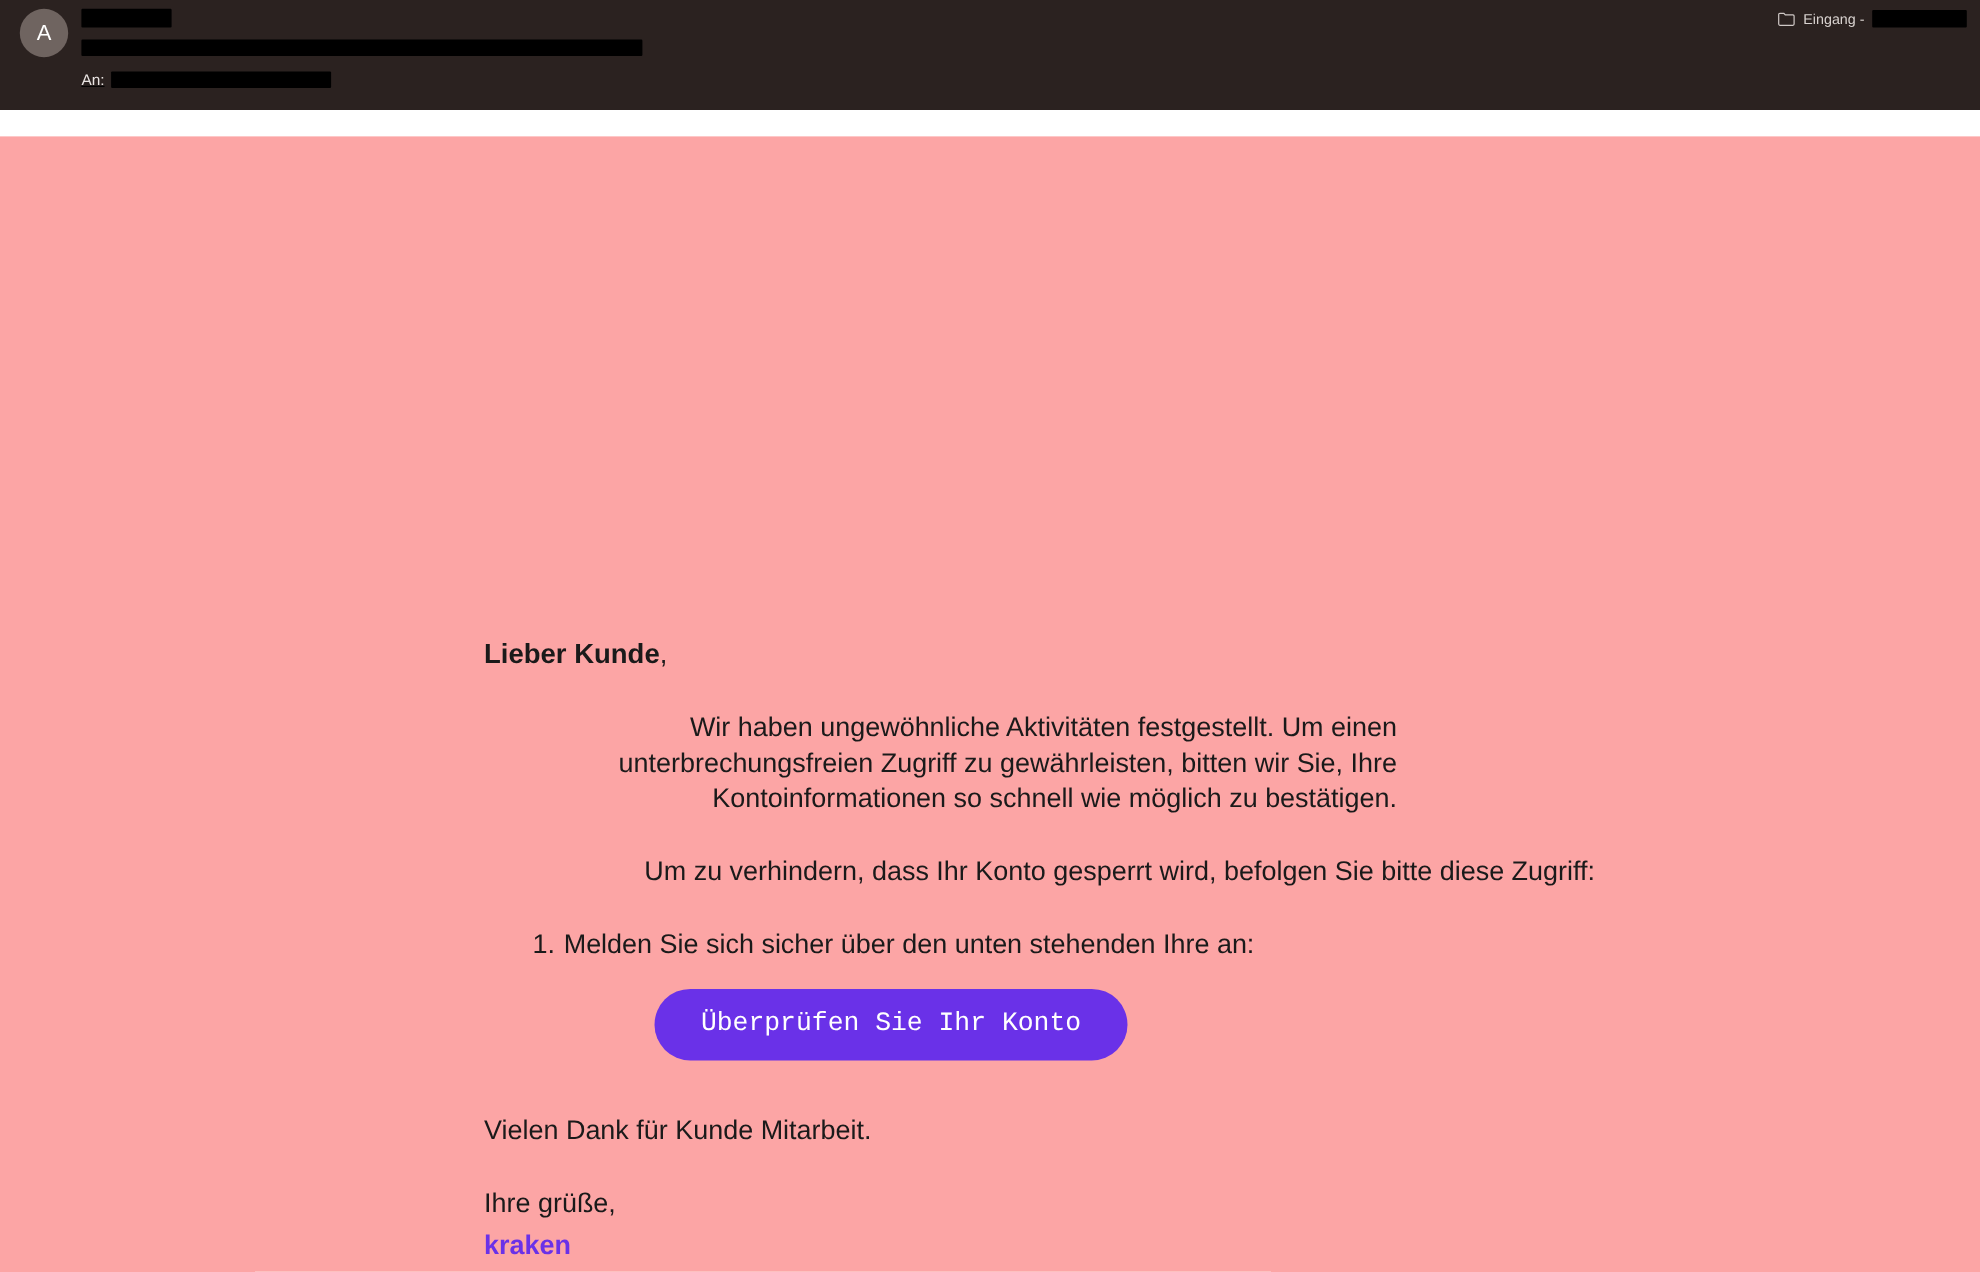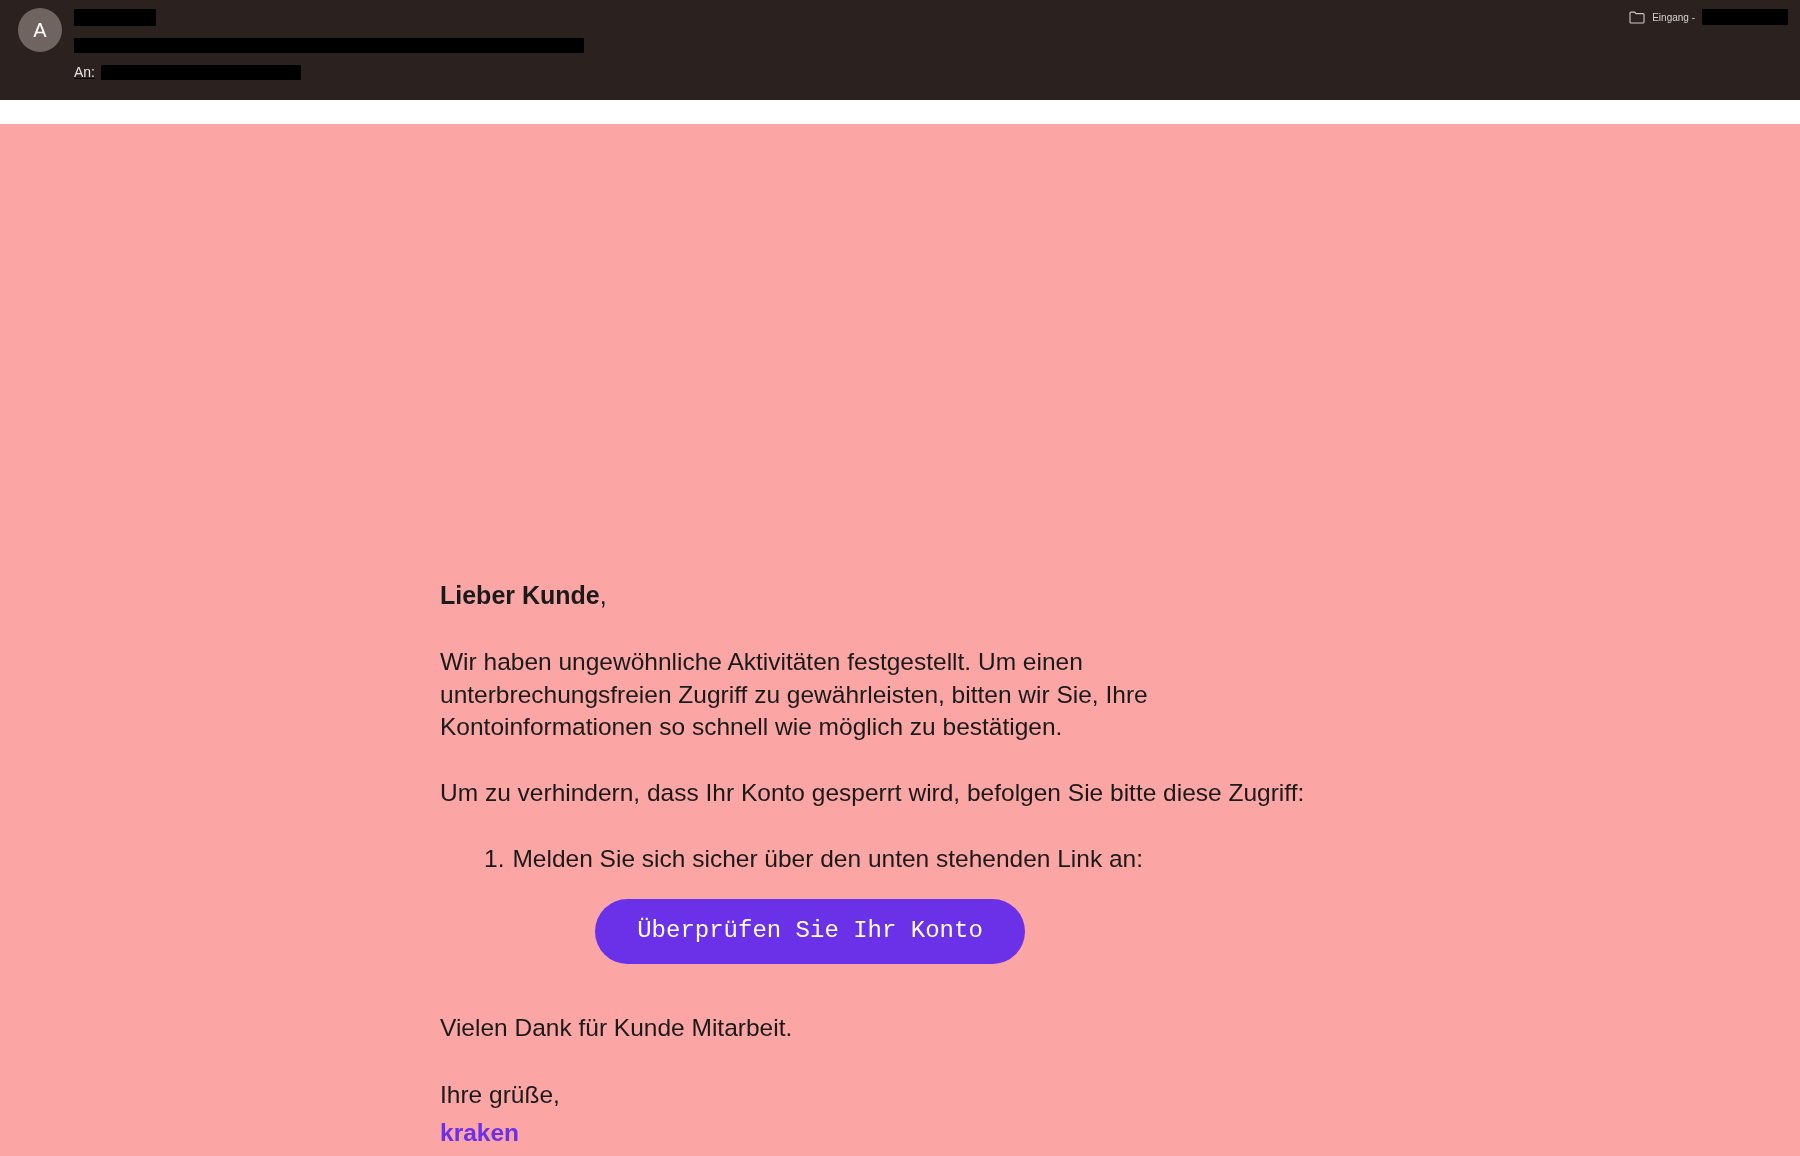--- a/index.html
+++ b/index.html
@@ -78,21 +78,21 @@
     gap: 7px;
   }
   .folder-icon {
     display: inline-flex;
     width: 16px;
     height: 13px;
     color: #cfc8c5;
   }
   .folder-label {
     color: #d8d2cf;
-    font-size: 10px;
+    font-size: 13px;
     font-family: "Liberation Sans", sans-serif;
     white-space: nowrap;
   }
   .redact-folder { width: 86px; height: 16px; }
 
   
   .mail-body {
     position: relative;
     width: 100%;
     height: 1056px;
@@ -112,20 +112,21 @@
   }
   .greeting {
     margin: 0 0 34px 0;
     font-size: 25px;
   }
   .greeting .strong { font-weight: bold; }
 
   .para {
     margin: 0 0 33px 0;
     max-width: 830px;
+    text-align: right;
   }
   .para.single { max-width: 1010px; }
 
   .steps {
     margin: 0 0 20px 0;
     padding: 0 0 0 44px;
   }
   .step-item {
     list-style: none;
     margin: 0;
@@ -198,21 +199,21 @@
     <p class="greeting">
       <span class="strong">Lieber Kunde</span><span>,</span>
     </p>
 
     <p class="para">Wir haben ungewöhnliche Aktivitäten festgestellt. Um einen unterbrechungsfreien Zugriff zu gewährleisten, bitten wir Sie, Ihre Kontoinformationen so schnell wie möglich zu bestätigen.</p>
 
     <p class="para single">Um zu verhindern, dass Ihr Konto gesperrt wird, befolgen Sie bitte diese Zugriff:</p>
 
     <ol class="steps">
       <li class="step-item">
-        <span class="num">1.</span><span>Melden Sie sich sicher über den unten stehenden Link an:</span>
+        <span class="num">1.</span><span>Melden Sie sich sicher über den unten stehenden Ihre an:</span>
       </li>
     </ol>
 
     <div class="cta-wrap">
       <button class="cta-button" type="button">Überprüfen Sie Ihr Konto</button>
     </div>
 
     <p class="thanks">Vielen Dank für Kunde Mitarbeit.</p>
 
     <p class="signoff">

